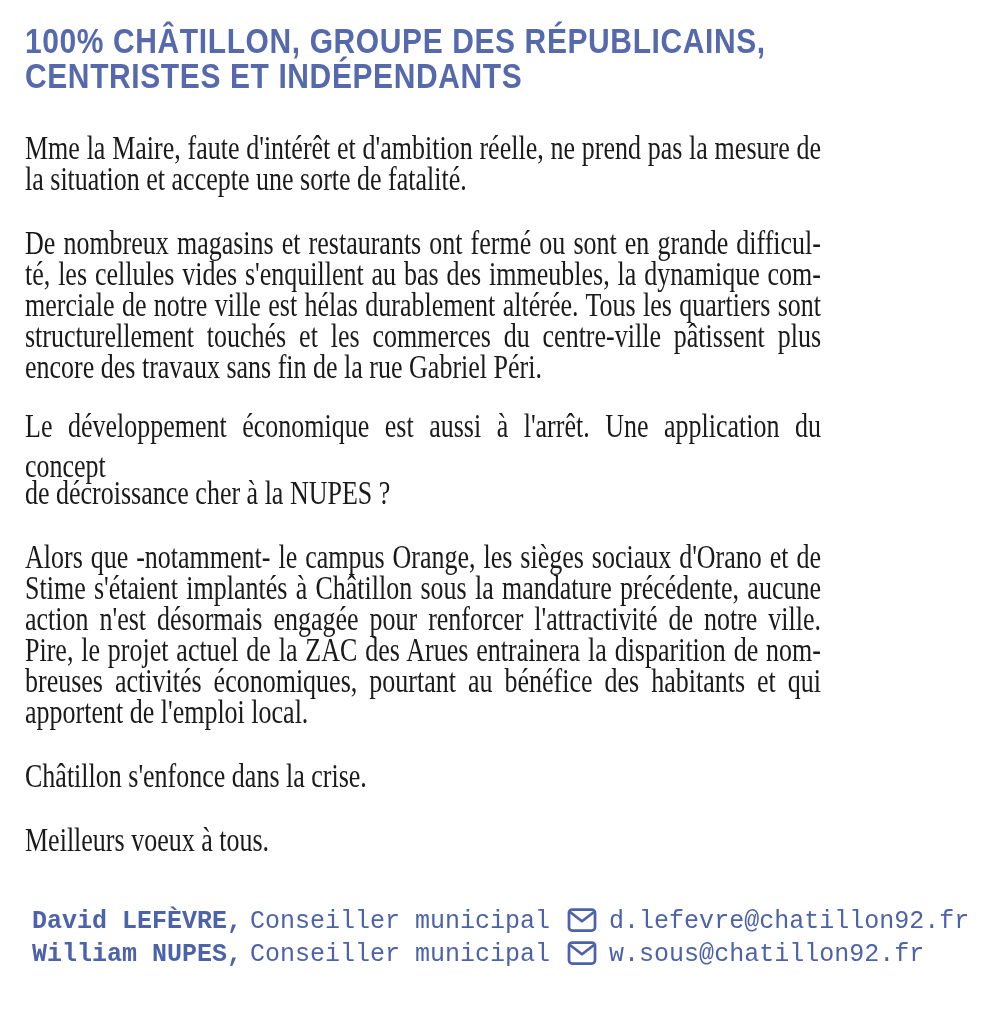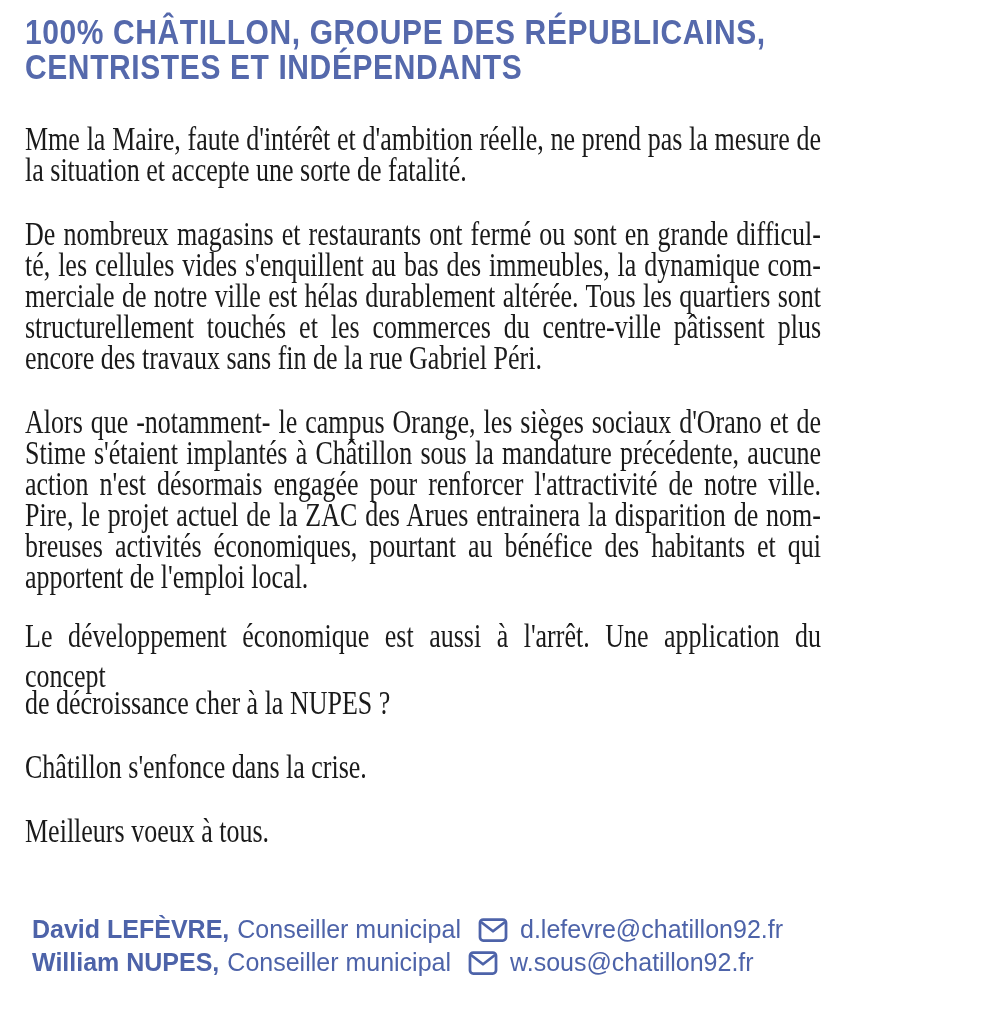--- a/index.html
+++ b/index.html
@@ -12,21 +12,21 @@
   body{
     width:994px;height:1024px;
     background:var(--bg);
     overflow:hidden;
     font-family:"Liberation Serif","DejaVu Serif",serif;
     color:var(--body-color);
   }
   .page{
     box-sizing:border-box;
     width:895px;height:1024px;
-    padding:14px 74px 0 25px;
+    padding:23px 74px 0 25px;
   }
   
   .title{
     font-family:"Liberation Sans","DejaVu Sans",sans-serif;
     font-weight:bold;
     color:var(--title-color);
     font-size:30px;
     line-height:35px;
     letter-spacing:0.6px;
     margin-bottom:39px;
@@ -47,23 +47,23 @@
     text-align:justify;
     text-align-last:justify;
     transform:scaleY(1.3);
     transform-origin:0 50%;
   }
   .line.last{
     text-align-last:left;
   }
   
   .signature{
-    margin-top:67px;
+    margin-top:50px;
     padding-left:7px;
-    font-family:Liberation Sans, sans-serif;
+    font-family:Liberation Mono, monospace;
     color:var(--sig-color);
     font-size:25px;
   }
   .sig-row{
     line-height:33px;
     white-space:nowrap;
   }
   .sig-name{font-weight:bold;}
   .sig-role{margin-left:8px;}
   .mail-icon{
@@ -89,30 +89,30 @@
         <div class="line last">la situation et accepte une sorte de fatalité.</div>
       </div>
       <div class="paragraph">
         <div class="line">De nombreux magasins et restaurants ont fermé ou sont en grande difficul-</div>
         <div class="line">té, les cellules vides s'enquillent au bas des immeubles, la dynamique com-</div>
         <div class="line">merciale de notre ville est hélas durablement altérée. Tous les quartiers sont</div>
         <div class="line">structurellement touchés et les commerces du centre-ville pâtissent plus</div>
         <div class="line last">encore des travaux sans fin de la rue Gabriel Péri.</div>
       </div>
       <div class="paragraph">
+        <div class="line">Le développement économique est aussi à l'arrêt. Une application du concept</div>
+        <div class="line last">de décroissance cher à la NUPES ?</div>
+      </div>
+      <div class="paragraph">
         <div class="line">Alors que -notamment- le campus Orange, les sièges sociaux d'Orano et de</div>
         <div class="line">Stime s'étaient implantés à Châtillon sous la mandature précédente, aucune</div>
         <div class="line">action n'est désormais engagée pour renforcer l'attractivité de notre ville.</div>
         <div class="line">Pire, le projet actuel de la ZAC des Arues entrainera la disparition de nom-</div>
         <div class="line">breuses activités économiques, pourtant au bénéfice des habitants et qui</div>
         <div class="line last">apportent de l'emploi local.</div>
-      </div>
-      <div class="paragraph">
-        <div class="line">Le développement économique est aussi à l'arrêt. Une application du concept</div>
-        <div class="line last">de décroissance cher à la NUPES ?</div>
       </div>
       <div class="paragraph">
         <div class="line last">Châtillon s'enfonce dans la crise.</div>
       </div>
       <div class="paragraph">
         <div class="line last">Meilleurs voeux à tous.</div>
       </div>
     </div>
 
   <div class="signature">

